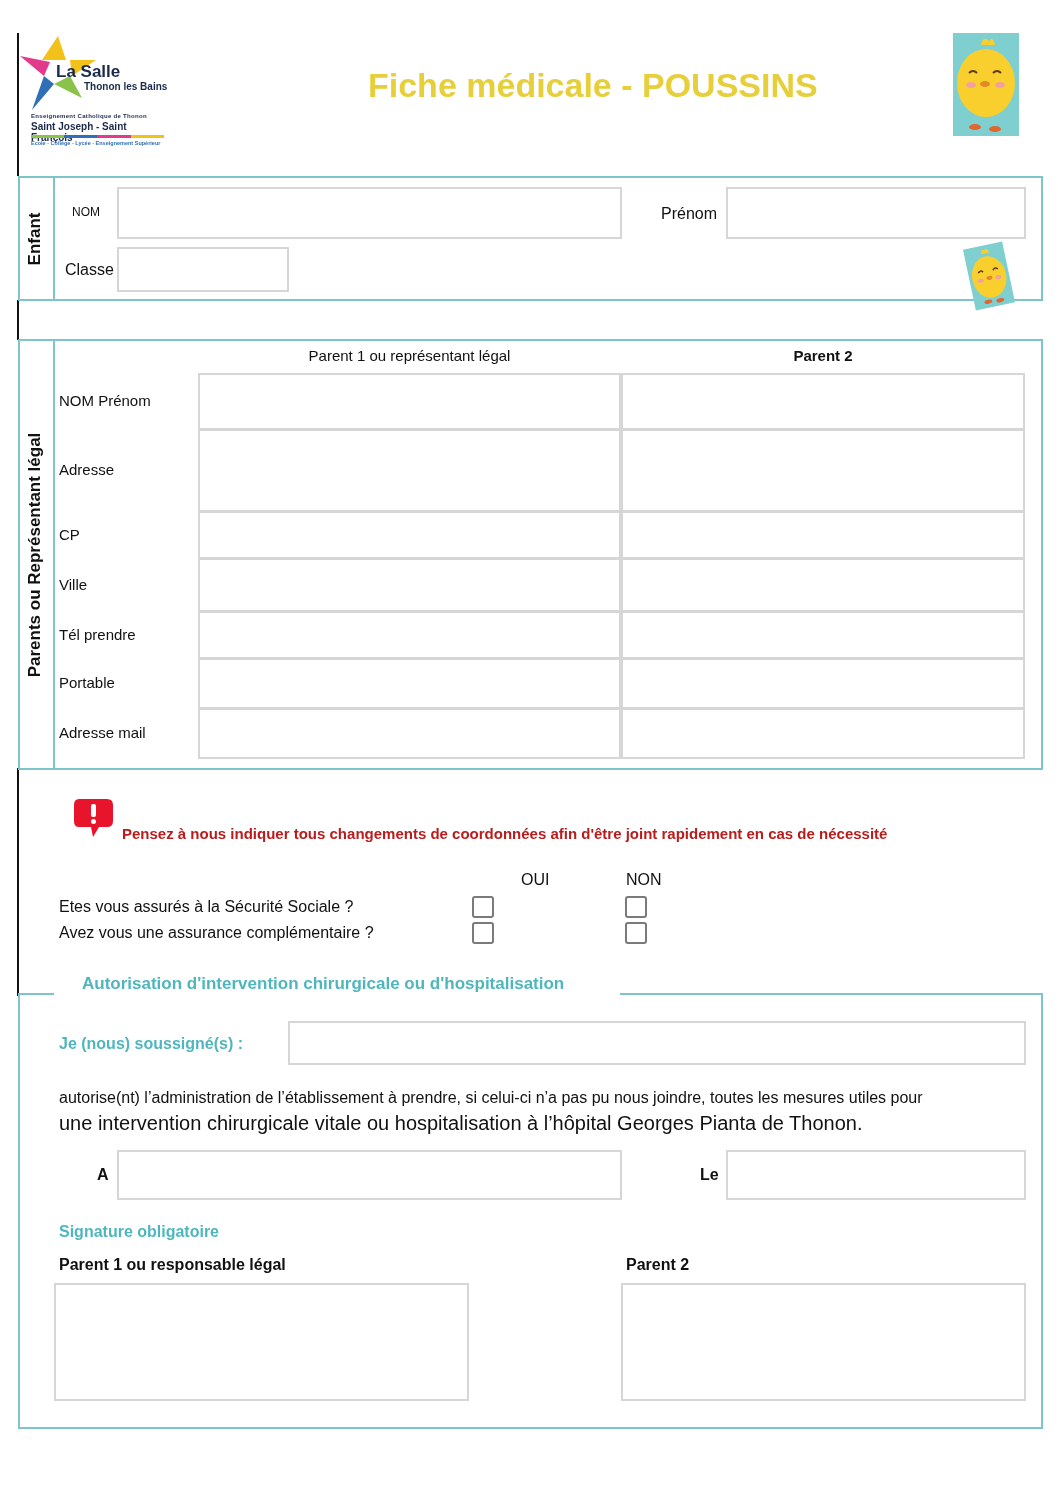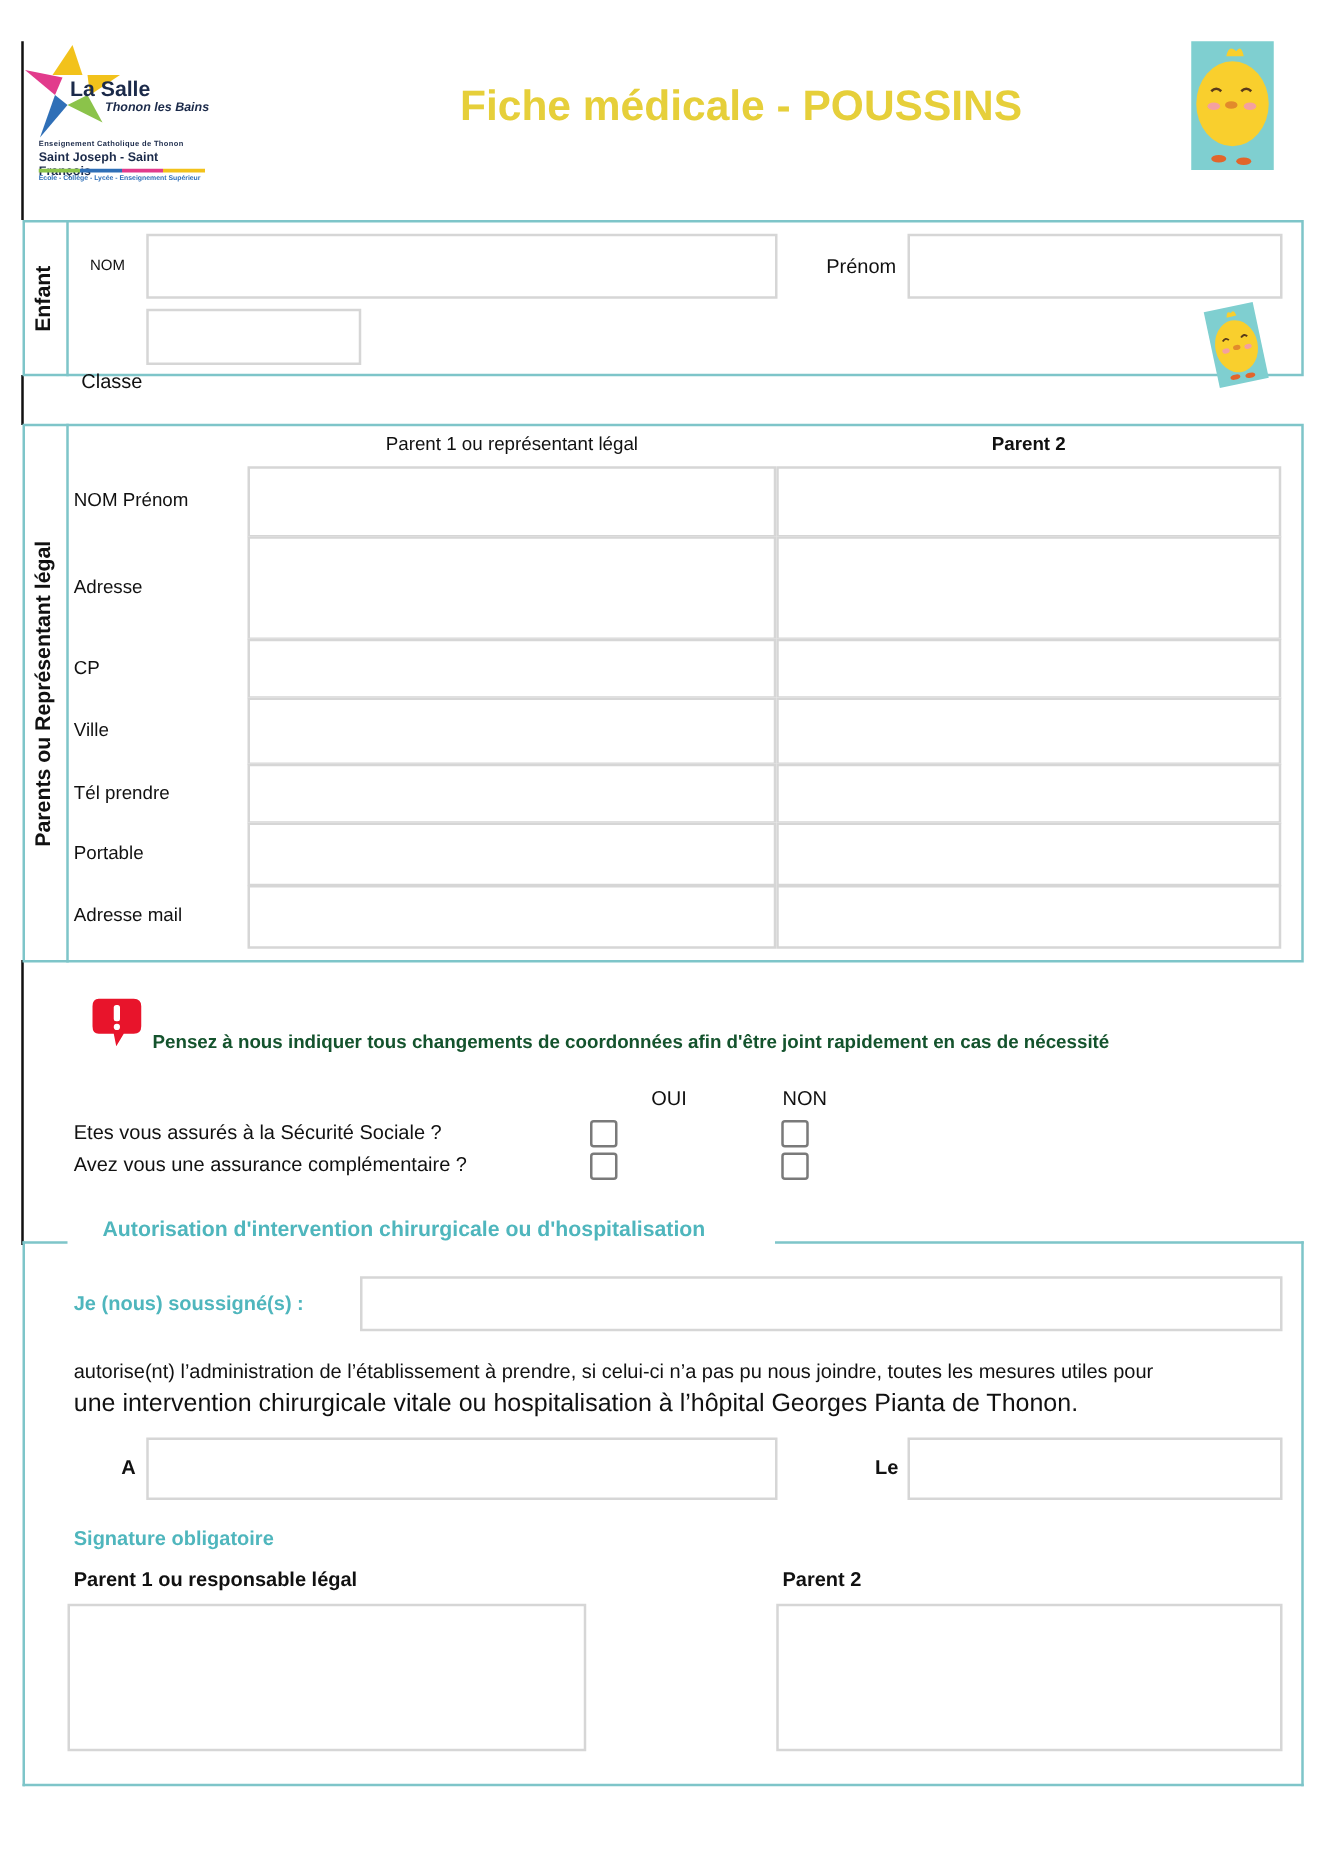--- a/index.html
+++ b/index.html
@@ -25,21 +25,21 @@
 
 <div class="abs" style="left:20px; top:34px; width:148px; height:116px;">
   <svg width="90" height="80" viewBox="0 0 90 80" style="position:absolute; left:0; top:0;">
     <polygon points="38,2 46,26 22,26" fill="#f2c21b"></polygon>
     <polygon points="0,22 30,28 24,42" fill="#e23b8c"></polygon>
     <polygon points="24,42 12,76 34,50" fill="#2f6fb7"></polygon>
     <polygon points="34,50 62,64 50,42" fill="#8bc34a"></polygon>
     <polygon points="50,26 76,26 52,42" fill="#f2c21b"></polygon>
   </svg>
   <div class="abs" style="left:36px; top:28px; font-size:17px; font-weight:bold; color:#1b2a4a;">La Salle</div>
-  <div class="abs" style="left:64px; top:47px; font-size:10px; font-weight:bold; color:#1b2a4a;font-style:italic;">Thonon les Bains</div>
+  <div class="abs" style="left:64px; top:47px; font-size:10px; font-weight:bold; color:#1b2a4a;">Thonon les Bains</div>
   <div class="abs" style="left:11px; top:79px; font-size:6px; font-weight:bold; color:#1b2a4a; letter-spacing:0.3px;">Enseignement Catholique de Thonon</div>
   <div class="abs" style="left:11px; top:87px; font-size:10px; font-weight:bold; color:#1b2a4a;">Saint Joseph - Saint François</div>
   <div class="abs" style="left:11px; top:101px; width:133px; height:3px; background:linear-gradient(90deg,#8bc34a 0 25%,#2f6fb7 25% 50%,#e23b8c 50% 75%,#f2c21b 75% 100%);"></div>
   <div class="abs" style="left:11px; top:106px; font-size:5.5px; color:#2f6fb7; font-weight:bold;">Ecole - Collège - Lycée - Enseignement Supérieur</div>
 </div>
 
 <div class="abs" style="left:368px; top:66px; font-size:34px; font-weight:bold; color:#e6cf3a;">Fiche médicale - POUSSINS</div>
 
 <div class="abs" style="left:953px; top:33px; width:66px; height:103px; background:#7fcfd0;">
   <svg width="66" height="103" viewBox="0 0 66 103">
@@ -56,21 +56,21 @@
 </div>
 
 <div class="teal-box" style="left:18px; top:176px; width:1025px; height:125px;"></div>
 <div class="sidebar-col" style="left:18px; top:176px; width:37px; height:125px;"></div>
 <div class="vert-title" style="left:-14px; top:228px; width:100px; height:22px;">Enfant</div>
 
 <div class="lbl" style="left:72px; top:205px; font-size:12px;">NOM</div>
 <div class="field" style="left:117px; top:187px; width:505px; height:52px;"></div>
 <div class="lbl" style="left:661px; top:205px; font-size:16px;">Prénom</div>
 <div class="field" style="left:726px; top:187px; width:300px; height:52px;"></div>
-<div class="lbl" style="left:65px; top:261px; font-size:16px;margin-top:36px;">Classe</div>
+<div class="lbl" style="left:65px; top:261px; font-size:16px;">Classe</div>
 <div class="field" style="left:117px; top:247px; width:172px; height:45px;"></div>
 
 <div class="abs" style="left:969px; top:245px; width:40px; height:62px; background:#7fcfd0; transform:rotate(-12deg);">
   <svg width="40" height="62" viewBox="0 0 40 62">
     <path d="M17,8 Q18,2 21,5 Q24,2 25,8" fill="#f9cf2d"></path>
     <ellipse cx="20" cy="32" rx="17" ry="21" fill="#f9cf2d"></ellipse>
     <path d="M10,26 q3,-3 5,0" stroke="#5a3b1a" stroke-width="1.5" fill="none"></path>
     <path d="M25,26 q3,-3 5,0" stroke="#5a3b1a" stroke-width="1.5" fill="none"></path>
     <ellipse cx="11" cy="34" rx="3" ry="2" fill="#f4a0a0"></ellipse>
     <ellipse cx="29" cy="34" rx="3" ry="2" fill="#f4a0a0"></ellipse>
@@ -111,21 +111,21 @@
     <div class="grid-cell" style="left: 621px; top: 708px; width: 404px; height: 51px; border-width: 2px;"></div>
   </div>
 
 <div class="abs" style="left:73px; top:797px;">
   <svg width="42" height="42" viewBox="0 0 42 42">
     <path d="M6,2 H34 Q40,2 40,8 V24 Q40,30 34,30 H26 L20,40 L18,30 H6 Q1,30 1,24 V8 Q1,2 6,2 Z" fill="#e8142b"></path>
     <rect x="18" y="7" width="5" height="13" rx="2" fill="#fff"></rect>
     <circle cx="20.5" cy="24.5" r="2.5" fill="#fff"></circle>
   </svg>
 </div>
-<div class="lbl" style="left:122px; top:825px; color:#14532d; font-weight:bold; font-size:15px;">Pensez à nous indiquer tous changements de coordonnées afin d'être joint rapidement en cas de nécessité</div>
+<div class="lbl" style="left:122px; top:825px; color:#b91c1c; font-weight:bold; font-size:15px;">Pensez à nous indiquer tous changements de coordonnées afin d'être joint rapidement en cas de nécessité</div>
 
 <div class="lbl" style="left:473px; top:871px; font-size:16px;margin-left:48px;">OUI</div>
 <div class="lbl" style="left:626px; top:871px; font-size:16px;">NON</div>
 
 <div class="lbl" style="left:59px; top:898px; font-size:16px;">Etes vous assurés à la Sécurité Sociale ?</div>
 <div class="checkbox" style="left:472px; top:896px;"></div>
 <div class="checkbox" style="left:625px; top:896px;"></div>
 
 <div class="lbl" style="left:59px; top:924px; font-size:16px;">Avez vous une assurance complémentaire ?</div>
 <div class="checkbox" style="left:472px; top:922px;"></div>

